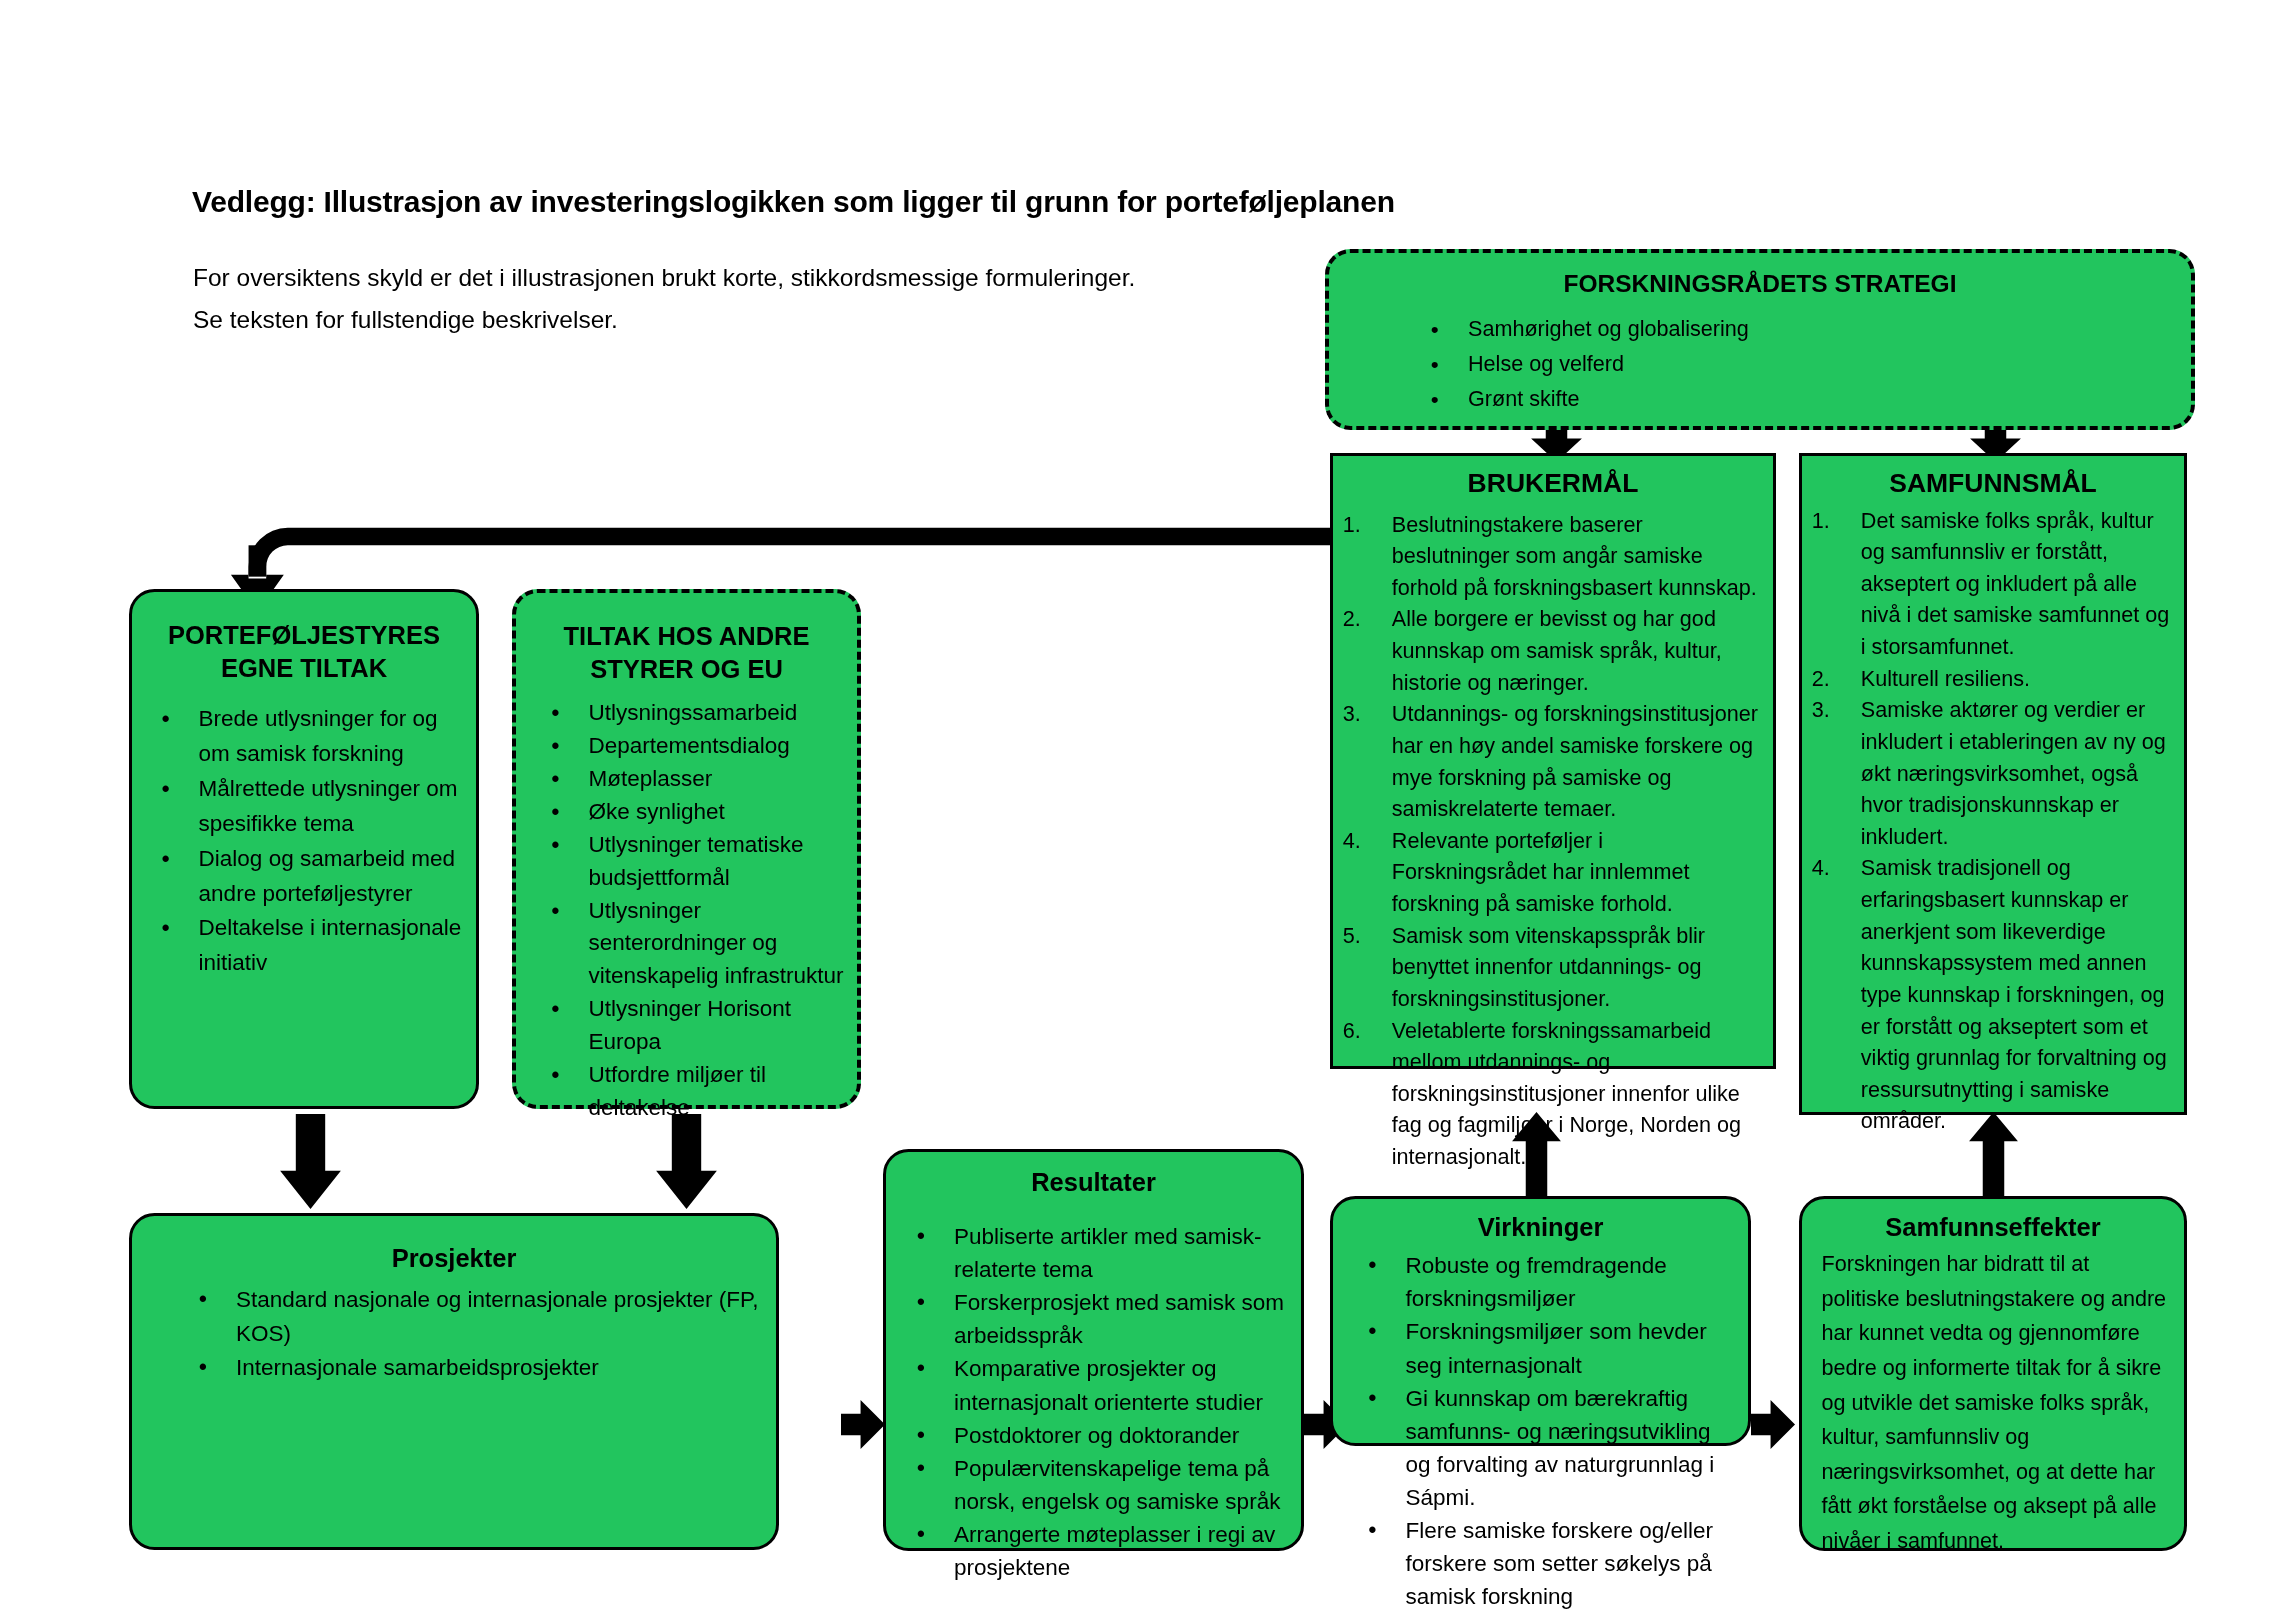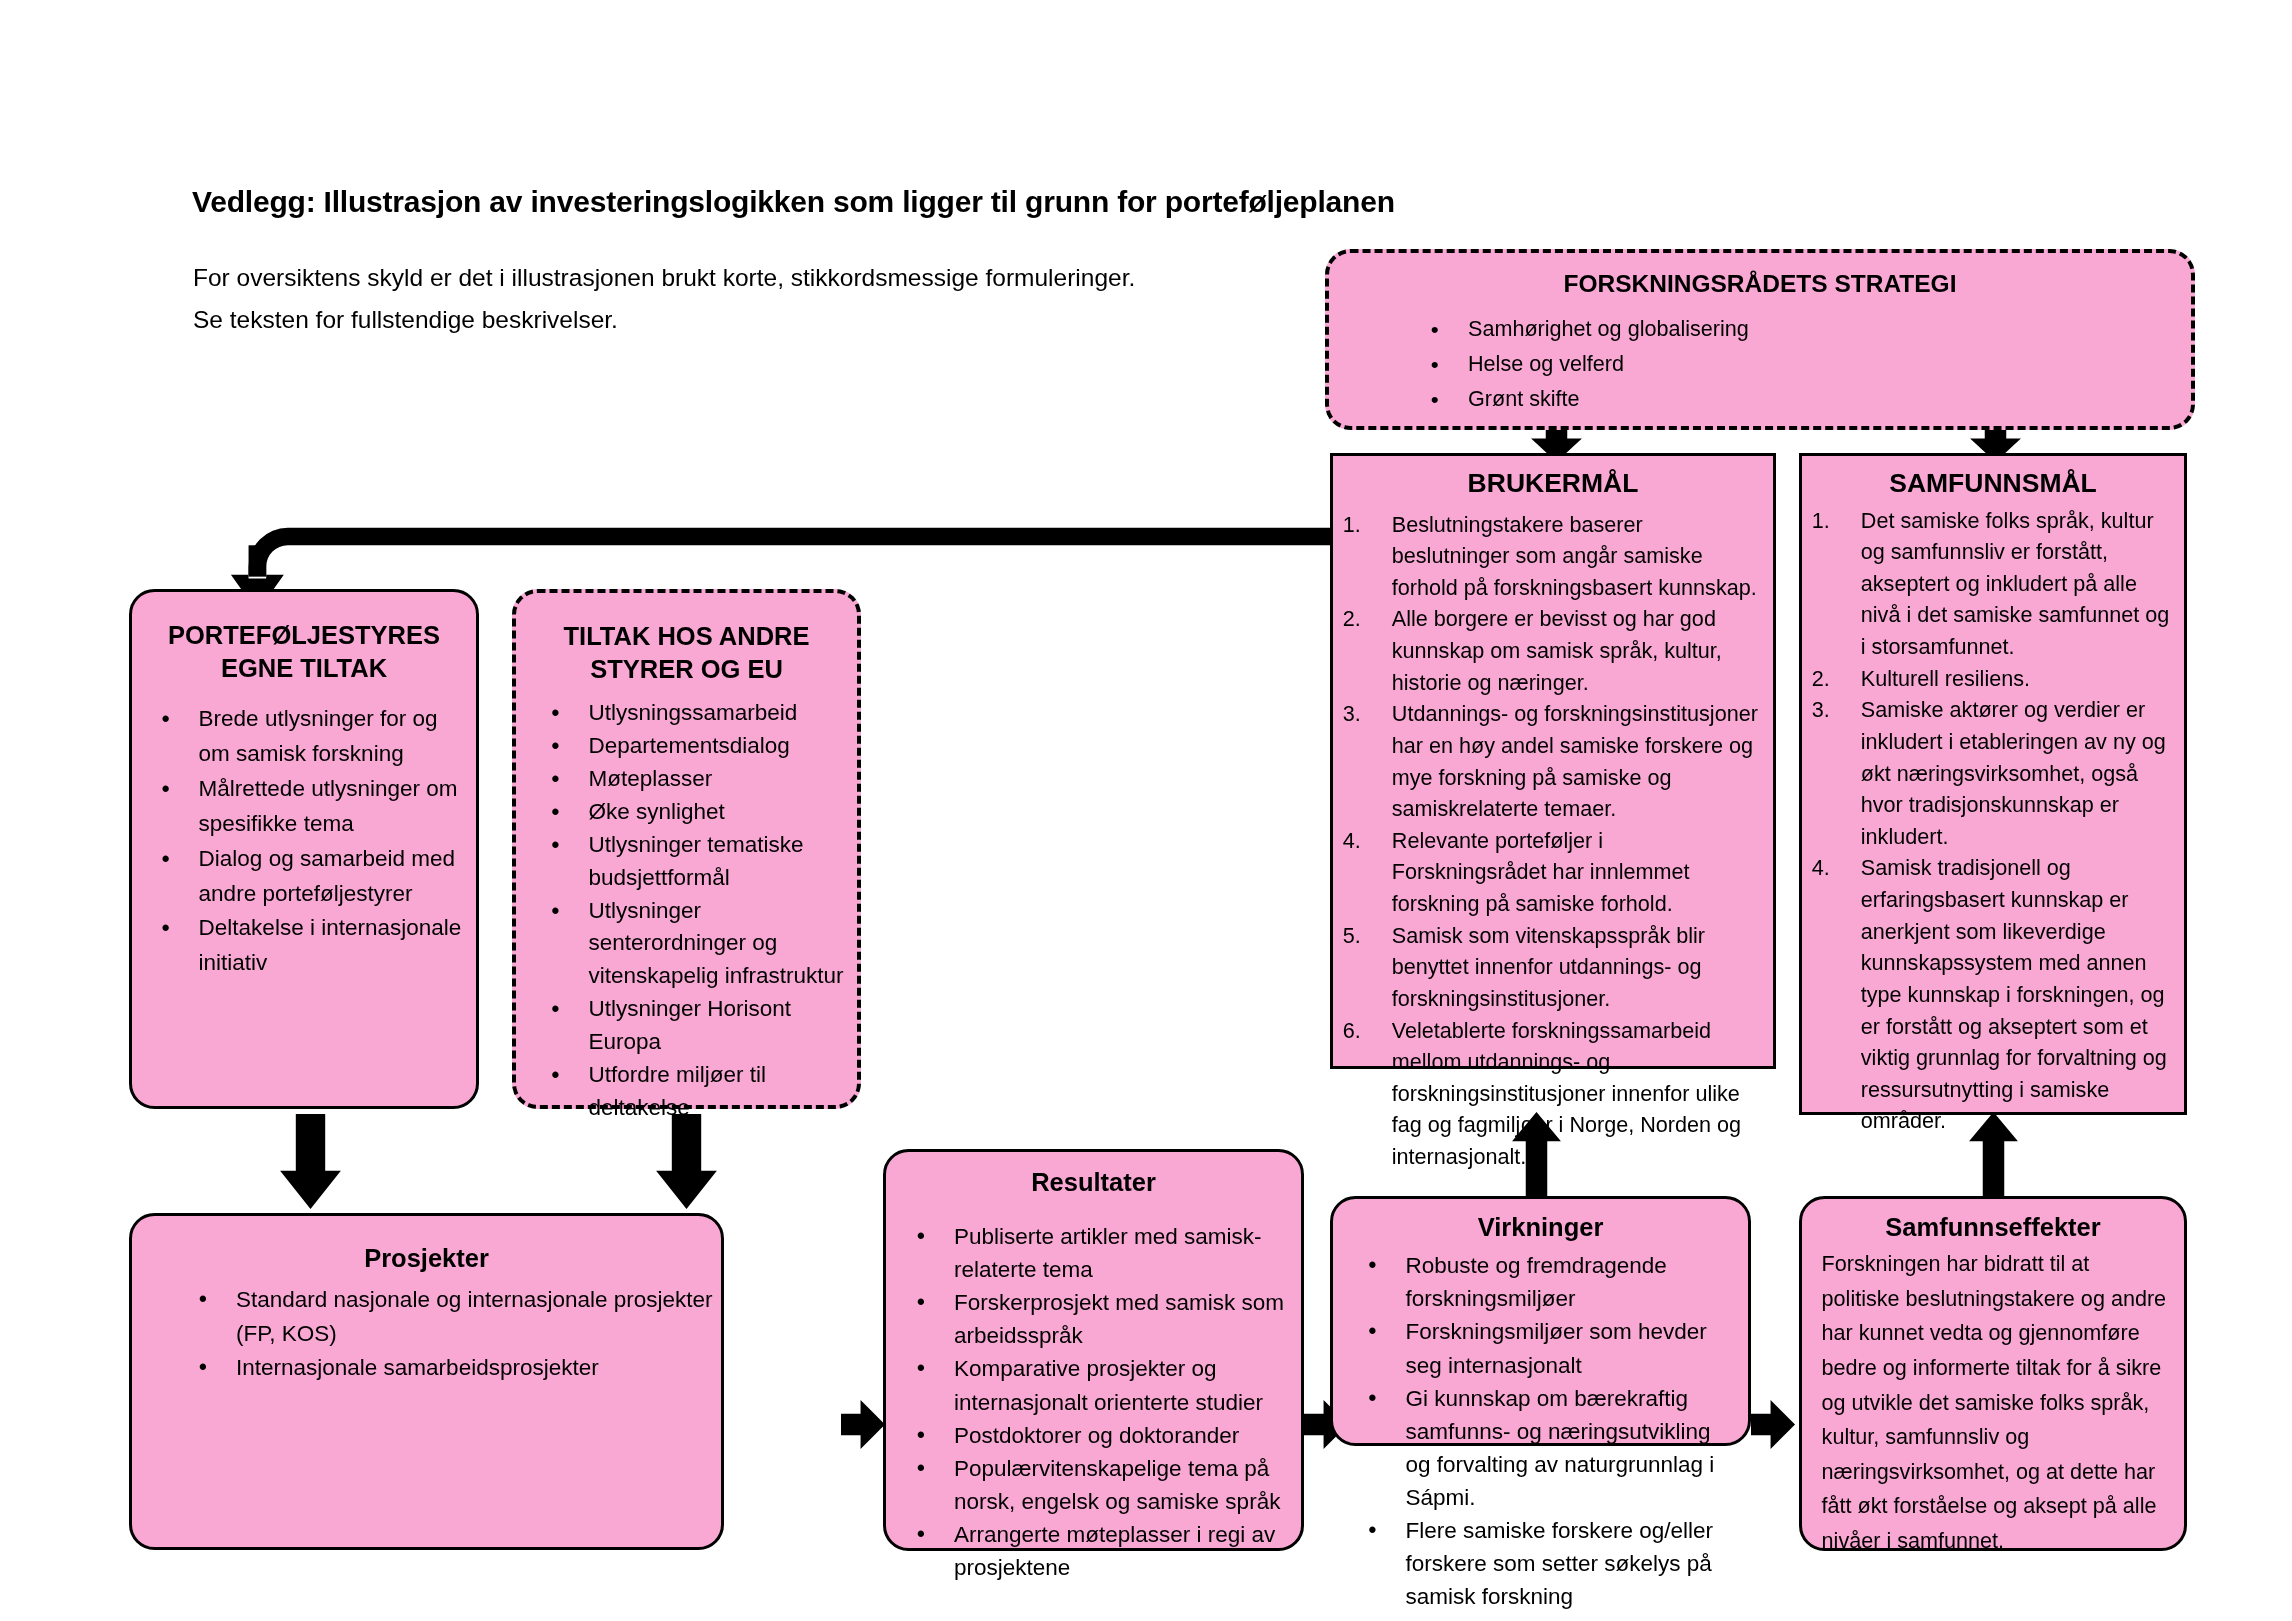--- a/index.html
+++ b/index.html
@@ -35,21 +35,21 @@
     top: 257px;
     width: 1098px;
     font-size: 24.5px;
     line-height: 1.72;
   }
 
   
   .box {
     position: absolute;
     box-sizing: border-box;
-    background: #f9a8d4;
+    background: #22c55e;
   }
   .box.solid-round {
     border: 3.9px solid #000;
     border-radius: 25.5px;
   }
   .box.dashed-round {
     border: 4.9px dashed #000;
     border-radius: 25.5px;
   }
   .box.solid-square {
@@ -149,21 +149,21 @@
   #tiltak-box .box-title { font-size: 25.5px; margin-top: 27.4px; }
   #tiltak-box ul.blist {
     margin-top: 11.8px;
     margin-right: 9.8px;
     font-size: 22.5px;
     line-height: 1.46;
     padding-left: 27.4px;
   }
 
   #prosjekter-box {
-    left: 129px; top: 1213px; width: 595px; height: 337px;
+    left: 129px; top: 1213px; width: 650px; height: 337px;
   }
   #prosjekter-box .box-title { font-size: 25.5px; margin-top: 25.5px; }
   #prosjekter-box ul.blist {
     margin-top: 8.8px;
     font-size: 22.5px;
     line-height: 1.52;
     padding-left: 59px;
   }
 
   #resultater-box {

